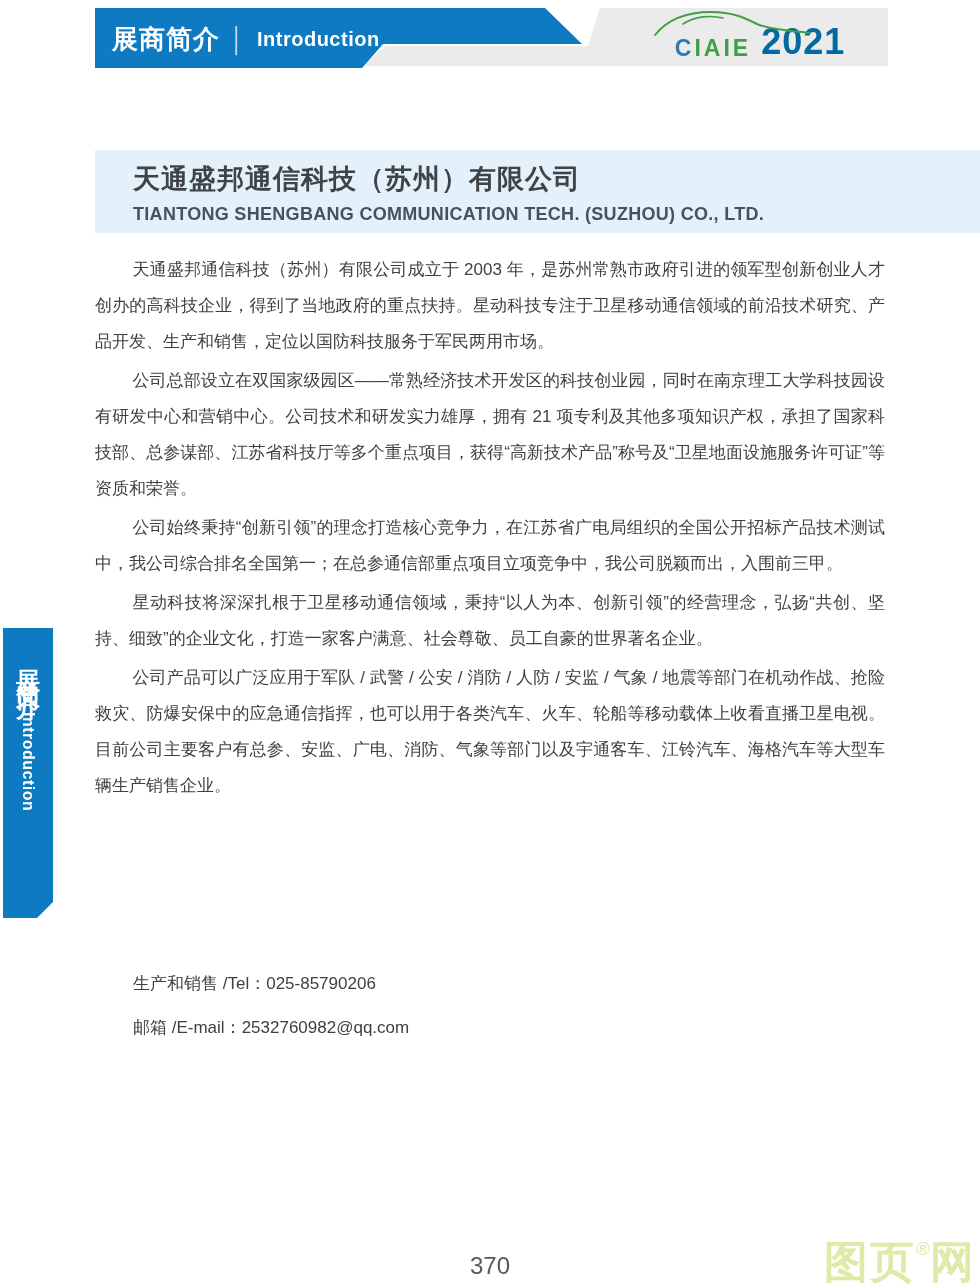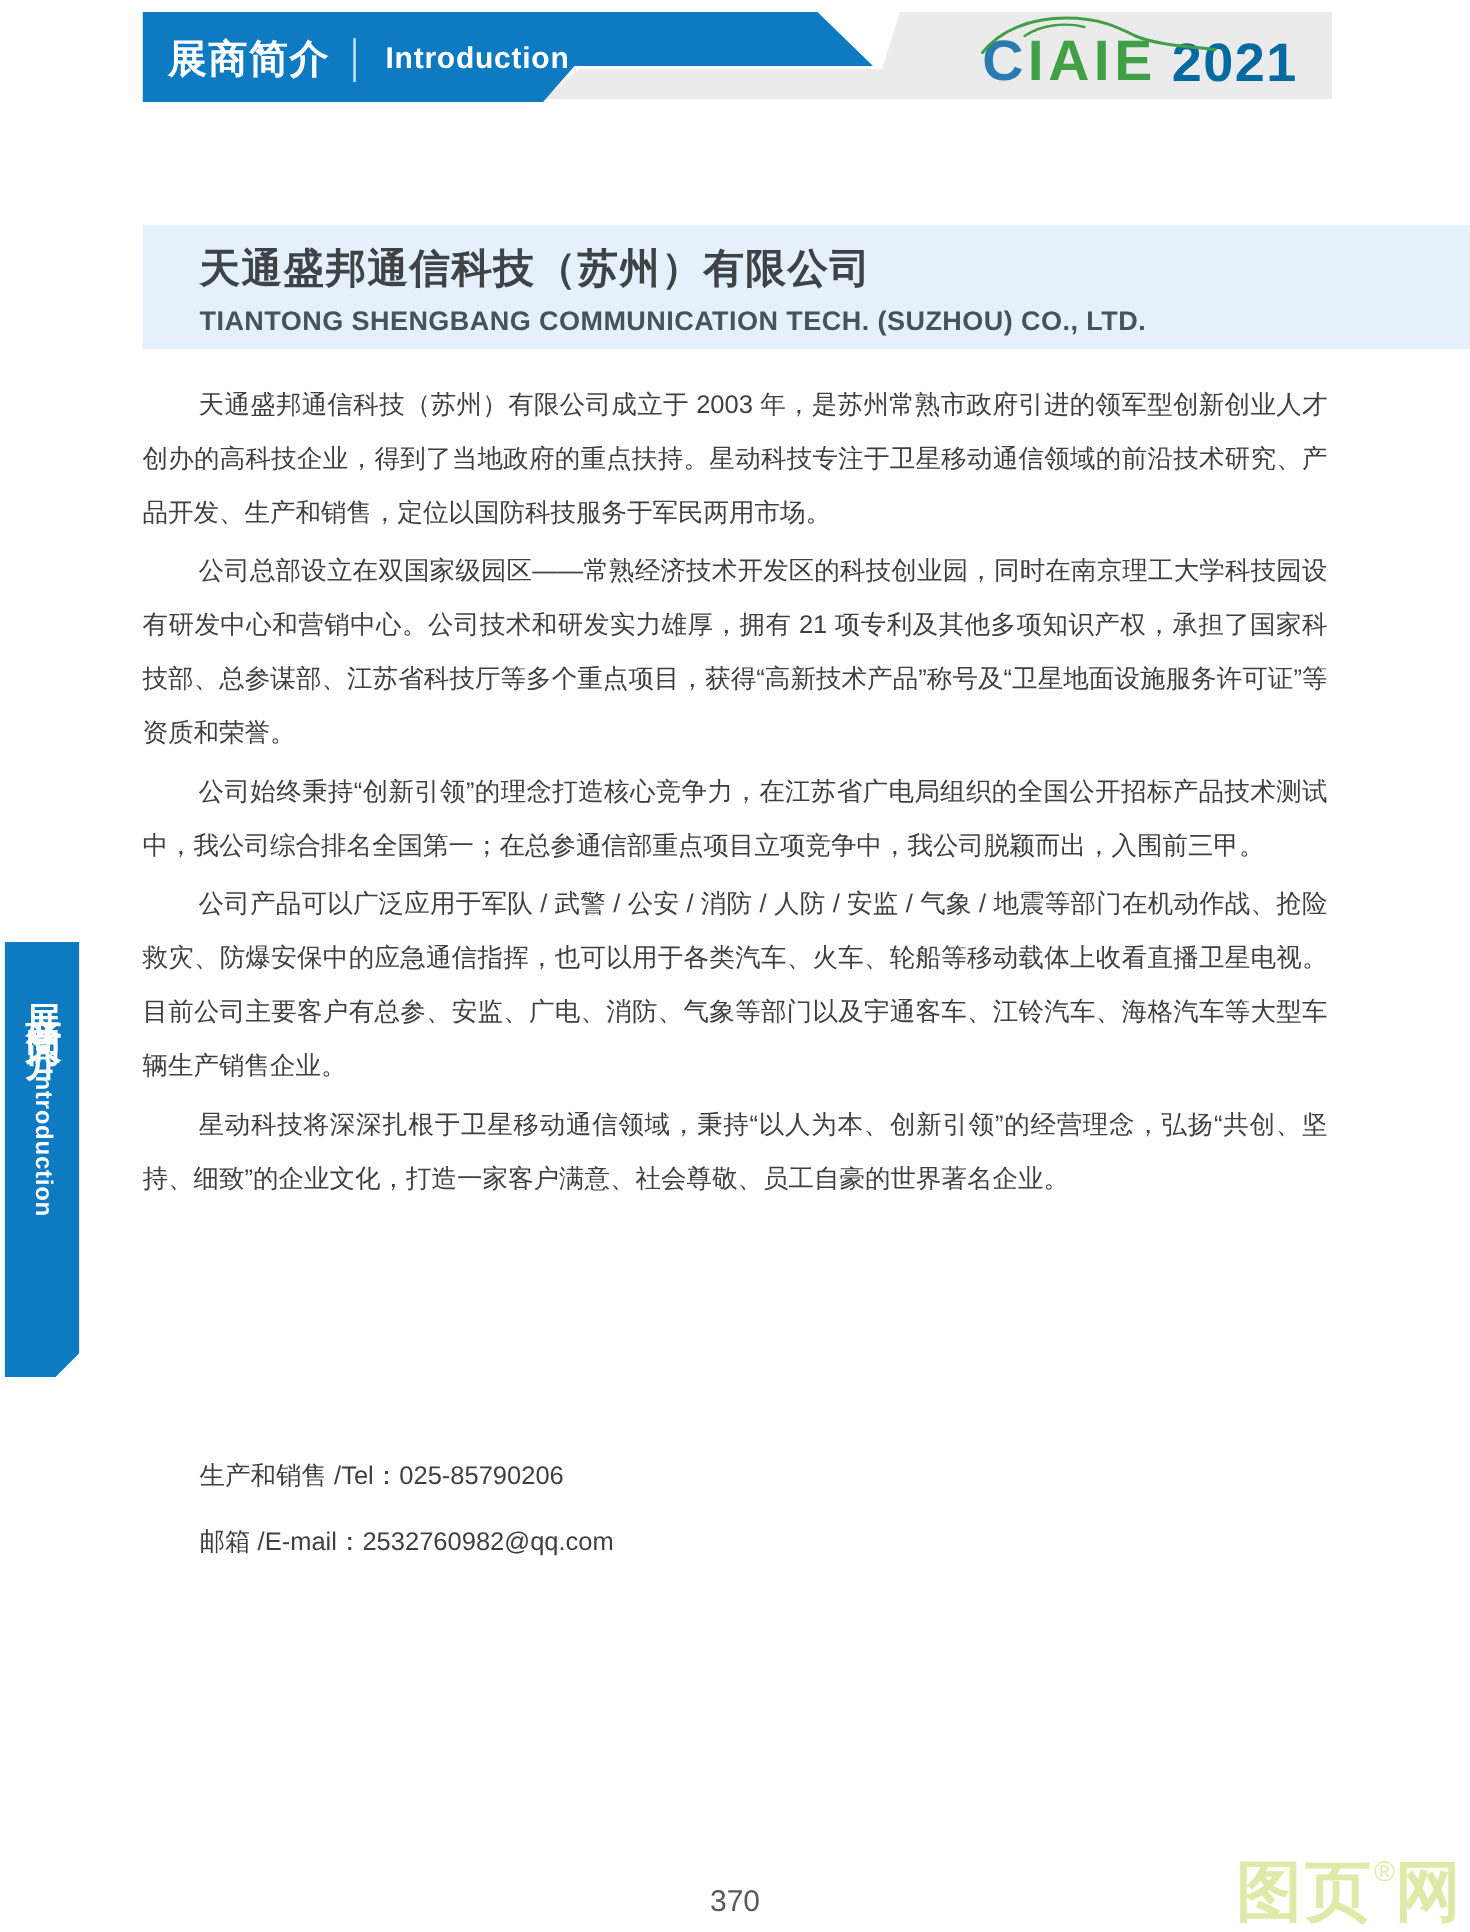--- a/index.html
+++ b/index.html
@@ -23,21 +23,21 @@
   }
   .banner-zh{font-size:26px;font-weight:bold;letter-spacing:1px;}
   .banner-div{font-size:24px;font-weight:300;margin:0 12px 0 10px;opacity:.75;}
   .banner-en{font-size:20px;font-weight:bold;letter-spacing:.5px;}
   
   .logo{
     position:absolute;left:635px;top:6px;width:250px;height:60px;
     display:flex;align-items:flex-end;justify-content:center;padding-bottom:6px;box-sizing:border-box;
   }
   .logo-car{position:absolute;left:18px;top:2px;}
-  .logo-word{font-weight:800;font-size:38px;letter-spacing:3px;line-height:1;}
+  .logo-word{font-weight:800;font-size:23px;letter-spacing:3px;line-height:1;}
   .logo-c{color:#2b7bb3;}
   .logo-rest{color:#3fa045;}
   .logo-year{color:#0369a1;font-size:36px;font-weight:600;line-height:1;margin-left:10px;letter-spacing:1px;}
   
   .title-block{
     position:absolute;left:95px;top:150px;width:951px;height:83px;
     background:#e5f1fa;box-sizing:border-box;padding:11px 0 0 38px;
   }
   .title-zh{margin:0;font-size:27px;font-weight:bold;color:#3e4347;letter-spacing:1px;}
   .title-en{margin:7px 0 0 0;font-size:18px;font-weight:bold;color:#47525c;letter-spacing:.3px;}
@@ -60,21 +60,21 @@
     writing-mode:vertical-rl;text-orientation:upright;
     font-size:24px;font-weight:600;letter-spacing:9px;margin-top:22px;
   }
   .side-en{
     writing-mode:vertical-rl;
     font-size:16px;font-weight:bold;margin-top:26px;letter-spacing:.5px;
   }
   
   .page-number{
     position:absolute;left:0;bottom:8px;width:100%;text-align:center;
-    font-size:20px;color:#595959;
+    font-size:24px;color:#595959;
   }
   .watermark{
     position:absolute;right:4px;bottom:4px;color:#dfeaa8;font-weight:700;
     font-size:44px;letter-spacing:2px;line-height:1;white-space:nowrap;
   }
   .watermark .reg{font-size:19px;font-weight:400;position:relative;top:-22px;letter-spacing:0;}
 </style>
 </head>
 <body>
 
@@ -98,22 +98,22 @@
 
 <section class="title-block">
   <h1 class="title-zh">天通盛邦通信科技（苏州）有限公司</h1>
   <h2 class="title-en">TIANTONG SHENGBANG COMMUNICATION TECH. (SUZHOU) CO., LTD.</h2>
 </section>
 
 <main class="body-text">
   <p>天通盛邦通信科技（苏州）有限公司成立于 2003 年，是苏州常熟市政府引进的领军型创新创业人才创办的高科技企业，得到了当地政府的重点扶持。星动科技专注于卫星移动通信领域的前沿技术研究、产品开发、生产和销售，定位以国防科技服务于军民两用市场。</p>
   <p>公司总部设立在双国家级园区——常熟经济技术开发区的科技创业园，同时在南京理工大学科技园设有研发中心和营销中心。公司技术和研发实力雄厚，拥有 21 项专利及其他多项知识产权，承担了国家科技部、总参谋部、江苏省科技厅等多个重点项目，获得“高新技术产品”称号及“卫星地面设施服务许可证”等资质和荣誉。</p>
   <p>公司始终秉持“创新引领”的理念打造核心竞争力，在江苏省广电局组织的全国公开招标产品技术测试中，我公司综合排名全国第一；在总参通信部重点项目立项竞争中，我公司脱颖而出，入围前三甲。</p>
+  <p>星动科技将深深扎根于卫星移动通信领域，秉持“以人为本、创新引领”的经营理念，弘扬“共创、坚持、细致”的企业文化，打造一家客户满意、社会尊敬、员工自豪的世界著名企业。</p>
   <p>公司产品可以广泛应用于军队 / 武警 / 公安 / 消防 / 人防 / 安监 / 气象 / 地震等部门在机动作战、抢险救灾、防爆安保中的应急通信指挥，也可以用于各类汽车、火车、轮船等移动载体上收看直播卫星电视。目前公司主要客户有总参、安监、广电、消防、气象等部门以及宇通客车、江铃汽车、海格汽车等大型车辆生产销售企业。</p>
-  <p>星动科技将深深扎根于卫星移动通信领域，秉持“以人为本、创新引领”的经营理念，弘扬“共创、坚持、细致”的企业文化，打造一家客户满意、社会尊敬、员工自豪的世界著名企业。</p>
 </main>
 
 <div class="contact">
   <div class="contact-row">
     <span>生产和销售 /Tel：</span><span>025-85790206</span>
   </div>
   <div class="contact-row">
     <span>邮箱 /E-mail：</span><span>2532760982@qq.com</span>
   </div>
 </div>

